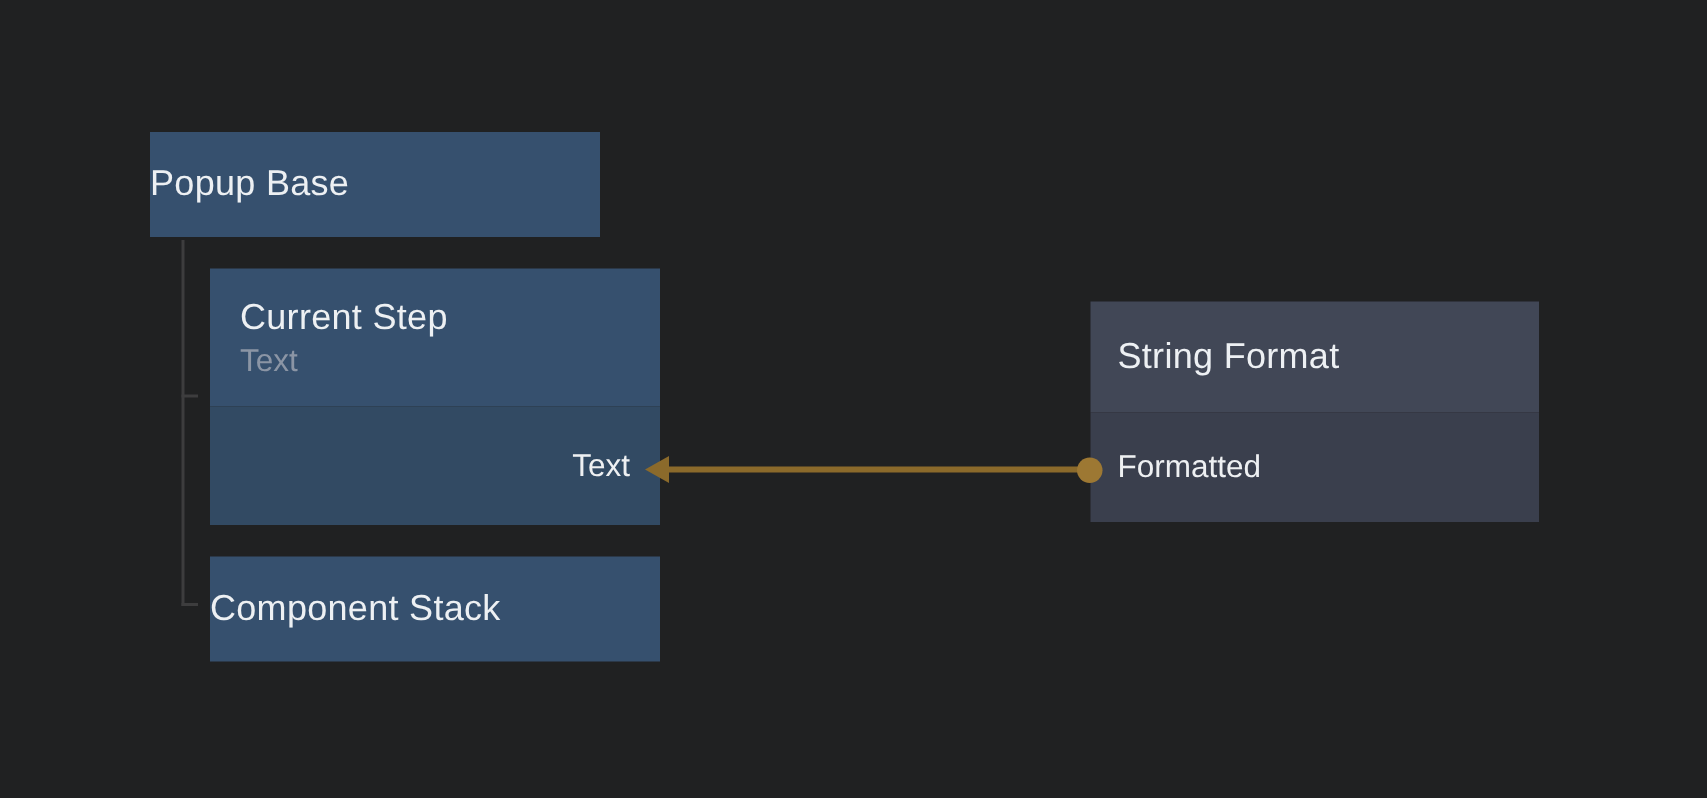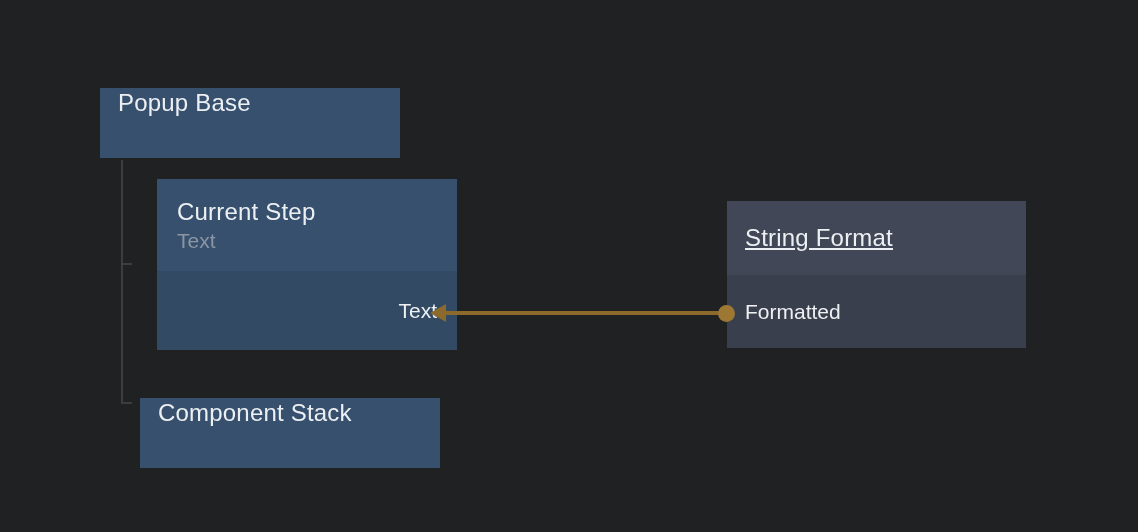--- a/index.html
+++ b/index.html
@@ -46,28 +46,28 @@
     white-space: nowrap;
   }
   .node-subtitle {
     font-size: 21px;
     line-height: 27px;
     color: var(--subtitle-text, #8b95a5);
     white-space: nowrap;
   }
   .single {
     display: flex;
-    padding-left: 18px;
+    align-items: center;
     box-sizing: border-box;
     background: var(--node-blue, #36506e);
   }
   .popup-base      { left: 100px; top:  88px; width: 300px; height: 70px; }
-  .component-stack { left: 140px; top: 371px; width: 300px; height: 70px; margin-top: 27px; }
+  .component-stack { left: 140px; top: 371px; width: 300px; height: 70px; }
 
-  .current-step { left: 157px; top: 179px; width: 300px; height: 171px; }
+  .current-step { left: 140px; top: 179px; width: 300px; height: 171px; }
   .current-step .node-header {
     height: 92px;
     box-sizing: border-box;
     padding: 18px 20px 0 20px;
     background: var(--node-blue, #36506e);
   }
   .current-step .port-row {
     height: 79px;
     box-sizing: border-box;
     display: flex;
@@ -78,21 +78,20 @@
   }
 
   .string-format { left: 727px; top: 201px; width: 299px; height: 147px; }
   .string-format .node-header {
     height: 74px;
     box-sizing: border-box;
     display: flex;
     align-items: center;
     padding-left: 18px;
     background: var(--node-gray, #414756);
-    text-decoration: underline;
   }
   .string-format .port-row {
     height: 73px;
     box-sizing: border-box;
     display: flex;
     align-items: center;
     padding-left: 18px;
     background: var(--node-gray-body, #3a3f4d);
     text-align: right;
   }

